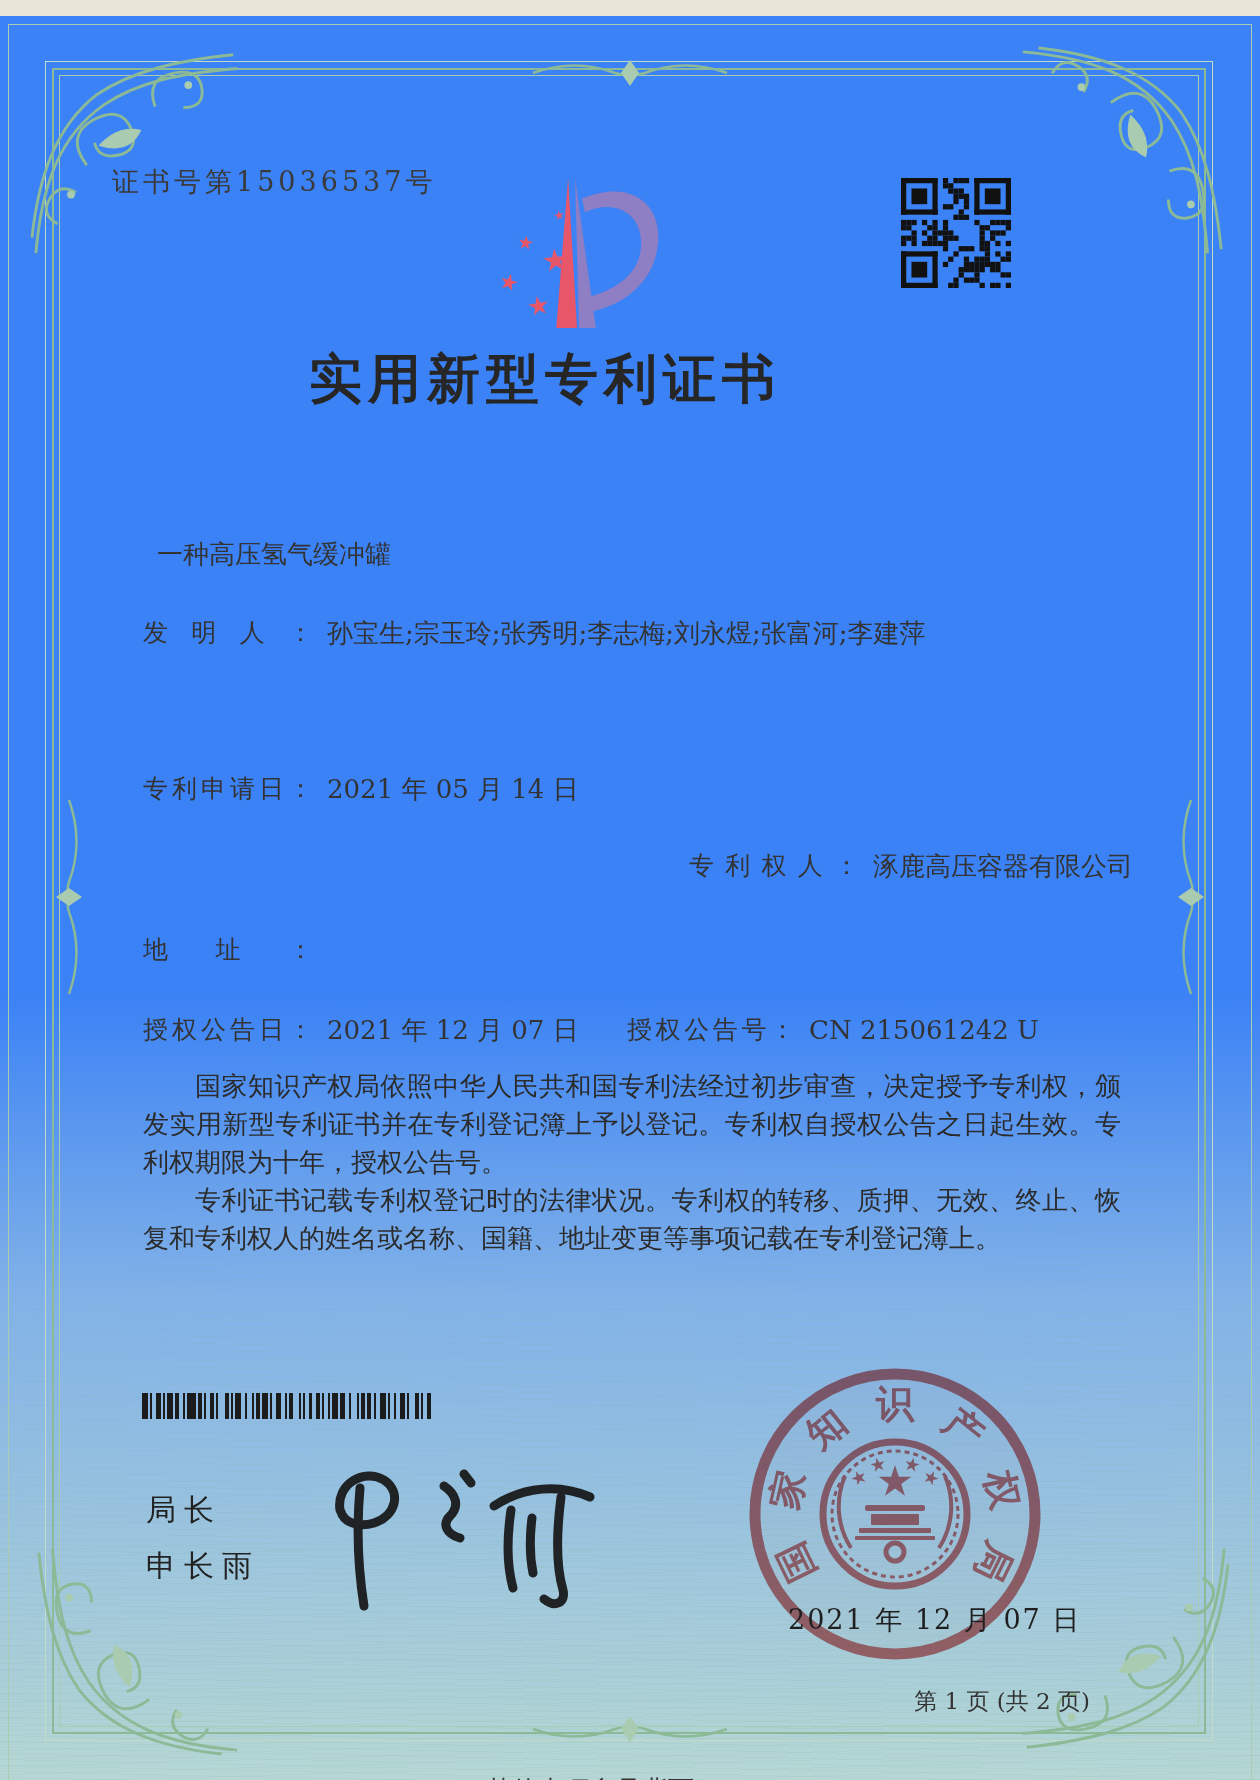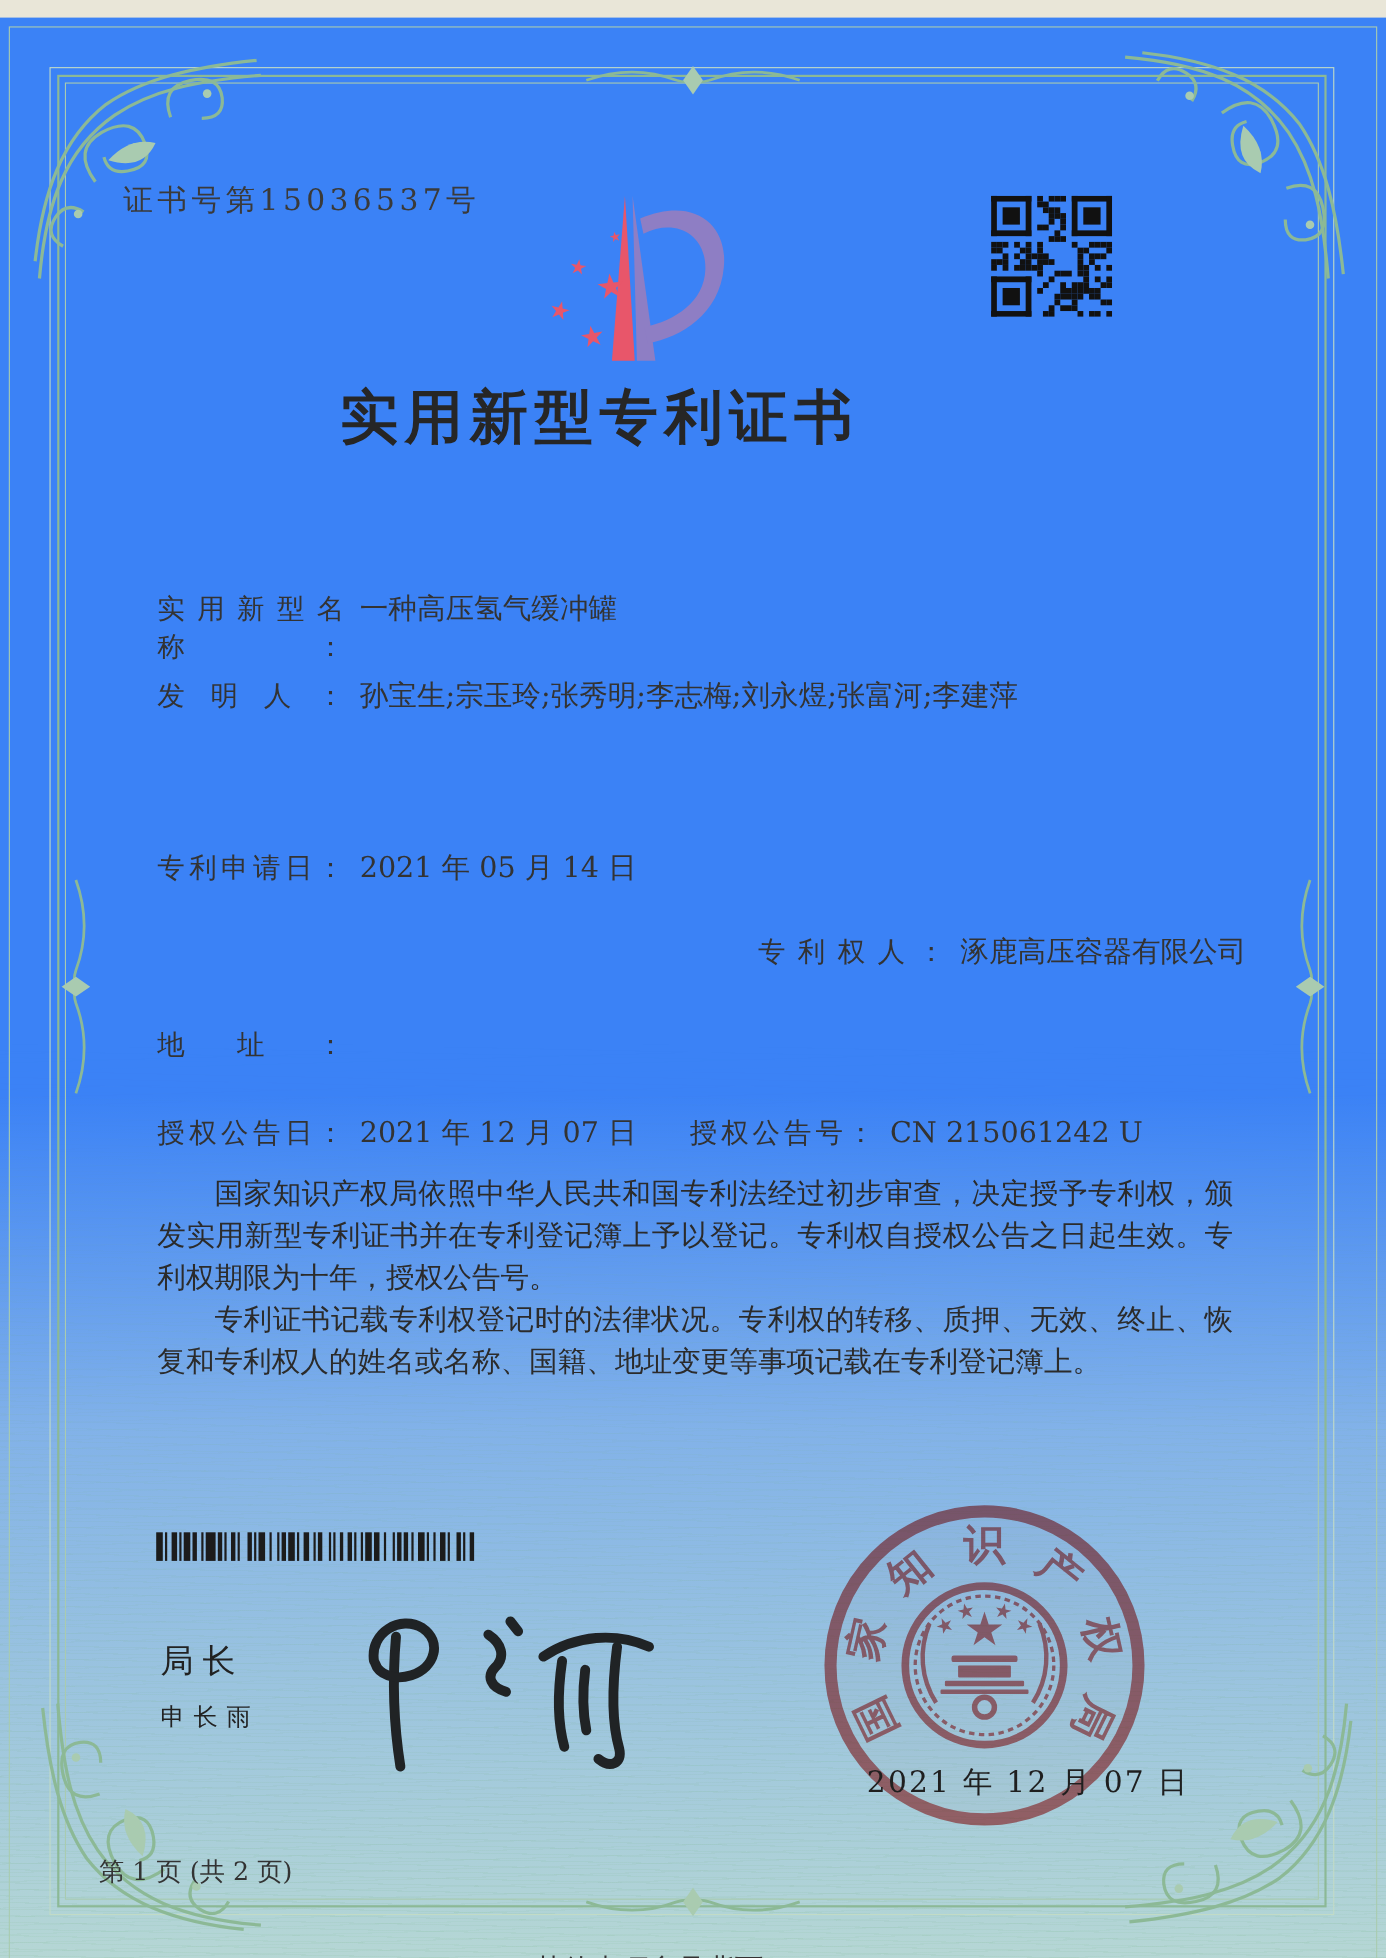--- a/index.html
+++ b/index.html
@@ -68,25 +68,25 @@
   .grant-b{position:absolute;left:484px;top:0;display:flex;}
   .grant-b .flabel{width:168px;}
   
   .paras{position:absolute;left:143px;top:1051px;width:978px;font-size:26px;line-height:38px;
          text-align:justify;color:#2b2b2b;}
   .paras p{margin:0;text-indent:2em;}
   
   .barcode{position:absolute;left:142px;top:1377px;width:292px;height:26px;display:flex;align-items:stretch;}
   .barcode i{display:block;height:100%;}
   .director-title{position:absolute;left:146px;top:1474px;font-size:30px;letter-spacing:8px;color:#222;}
-  .director-name{position:absolute;left:146px;top:1530px;font-size:22px;letter-spacing:8px;color:#222;}
+  .director-name{position:absolute;left:146px;top:1530px;font-size:30px;letter-spacing:8px;color:#222;}
   .signature{position:absolute;left:298px;top:1436px;width:300px;height:170px;}
   .seal{position:absolute;left:745px;top:1348px;width:300px;height:300px;mix-blend-mode:multiply;opacity:.92;}
   .seal-date{position:absolute;left:788px;top:1586px;font-size:27px;letter-spacing:2px;color:#1f1f1f;}
-  .page-no{position:absolute;left:90px;top:1670px;width:1000px;text-align:left;font-size:23px;color:#333;}
+  .page-no{position:absolute;left:90px;top:1670px;width:1000px;text-align:right;font-size:23px;color:#333;}
   .back-note{position:absolute;left:90px;top:1757px;width:1000px;text-align:center;font-size:26px;color:#333;}
   svg text.sealch{font-family:"DejaVu Serif","Liberation Serif",serif;font-weight:700;}
 </style>
 </head>
 <body>
 
 <div id="page">
 
   <svg width="0" height="0" style="position:absolute" aria-hidden="true">
     <defs>
@@ -290,21 +290,20 @@
       <rect x="0" y="70" width="35" height="5" fill="#111"></rect>
       <rect x="0" y="100" width="35" height="5" fill="#111"></rect>
       <rect x="0" y="70" width="5" height="35" fill="#111"></rect>
       <rect x="30" y="70" width="5" height="35" fill="#111"></rect>
       <rect x="10" y="80" width="15" height="15" fill="#111"></rect>
     </svg>
 
   <div class="title">实用新型专利证书</div>
 
   <div class="frow f1">
-    <span class="flabel">实用新型名称：</span>
     <span class="fvalue">一种高压氢气缓冲罐</span>
   </div>
   <div class="frow f2">
     <span class="flabel">发明人：</span>
     <span class="fvalue">孙宝生;宗玉玲;张秀明;李志梅;刘永煜;张富河;李建萍</span>
   </div>
   <div class="frow f4">
     <span class="flabel">专利申请日：</span>
     <span class="fvalue">2021 年 05 月 14 日</span>
   </div>

